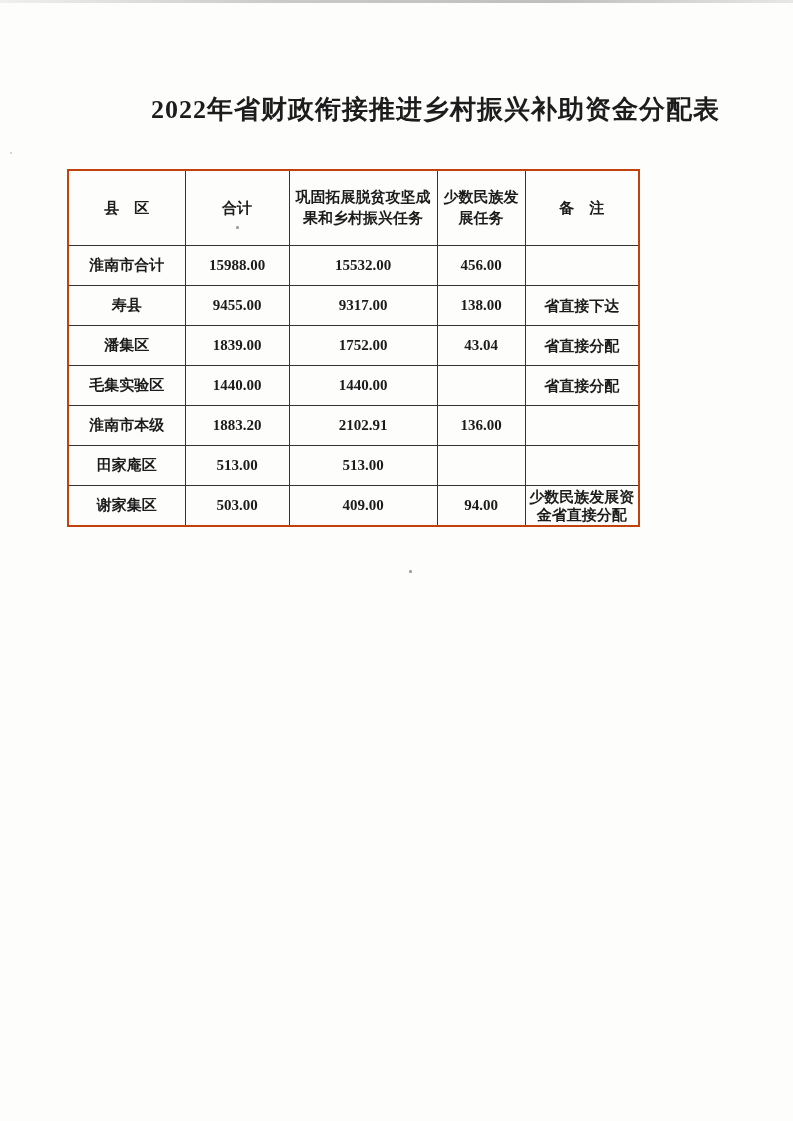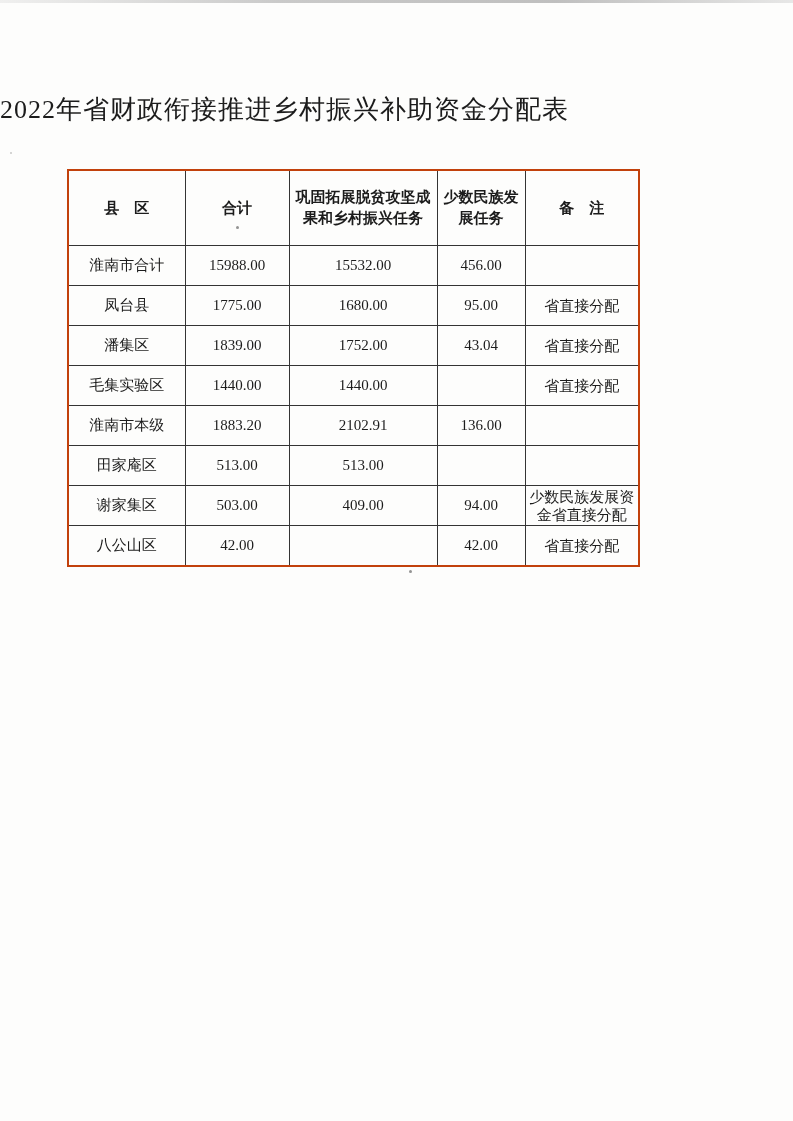--- a/index.html
+++ b/index.html
@@ -26,23 +26,23 @@
       rgba(200,200,200,0.25) 0%,
       rgba(160,160,160,0.55) 35%,
       rgba(150,150,150,0.6) 70%,
       rgba(190,190,190,0.35) 100%);
   }
   .doc-title {
     position: absolute;
     top: 92px;
     left: 0;
     width: 720px;
-    text-align: left;
+    text-align: right;
     font-size: 26px;
-    font-weight: normal;
+    font-weight: bold;
     letter-spacing: 1px;
     white-space: nowrap;
   }
   table.alloc {
     position: absolute;
     top: 169px;
     left: 67px;
     width: 571px;
     border-collapse: collapse;
     table-layout: fixed;
@@ -57,21 +57,21 @@
     font-size: 15px;
     overflow: hidden;
   }
   table.alloc thead th {
     height: 74px;
     font-weight: bold;
     line-height: 21px;
   }
   table.alloc tbody td {
     height: 39px;
-    font-weight: normal;
+    font-weight: bold;
   }
   td.num {
     font-size: 16px;
     font-family: "Liberation Serif", "DejaVu Serif", serif;
   }
   td.name-bold {
     font-weight: bold;
   }
   td.name-left {
     text-align: left;
@@ -117,25 +117,25 @@
   </thead>
   <tbody>
     <tr>
       <td class="name-bold">淮南市合计</td>
       <td class="num">15988.00</td>
       <td class="num">15532.00</td>
       <td class="num">456.00</td>
       <td class="remark"></td>
     </tr>
     <tr>
-      <td>凤台县</td>
-      <td class="num">1775.00</td>
-      <td class="num">1680.00</td>
-      <td class="num">95.00</td>
-      <td class="remark">省直接分配</td>
+      <td>寿县</td>
+      <td class="num">9455.00</td>
+      <td class="num">9317.00</td>
+      <td class="num">138.00</td>
+      <td class="remark">省直接下达</td>
     </tr>
     <tr>
       <td>潘集区</td>
       <td class="num">1839.00</td>
       <td class="num">1752.00</td>
       <td class="num">43.04</td>
       <td class="remark">省直接分配</td>
     </tr>
     <tr>
       <td>毛集实验区</td>
@@ -158,25 +158,18 @@
       <td class="num"></td>
       <td class="remark"></td>
     </tr>
     <tr>
       <td>谢家集区</td>
       <td class="num">503.00</td>
       <td class="num">409.00</td>
       <td class="num">94.00</td>
       <td class="remark">少数民族发展资金省直接分配</td>
     </tr>
-    <tr>
-      <td>八公山区</td>
-      <td class="num">42.00</td>
-      <td class="num"></td>
-      <td class="num">42.00</td>
-      <td class="remark">省直接分配</td>
-    </tr>
   </tbody>
 </table>
 
 <div class="speckle s1"></div>
 <div class="speckle s2"></div>
 <div class="speckle s3"></div>
 
 </body></html>

